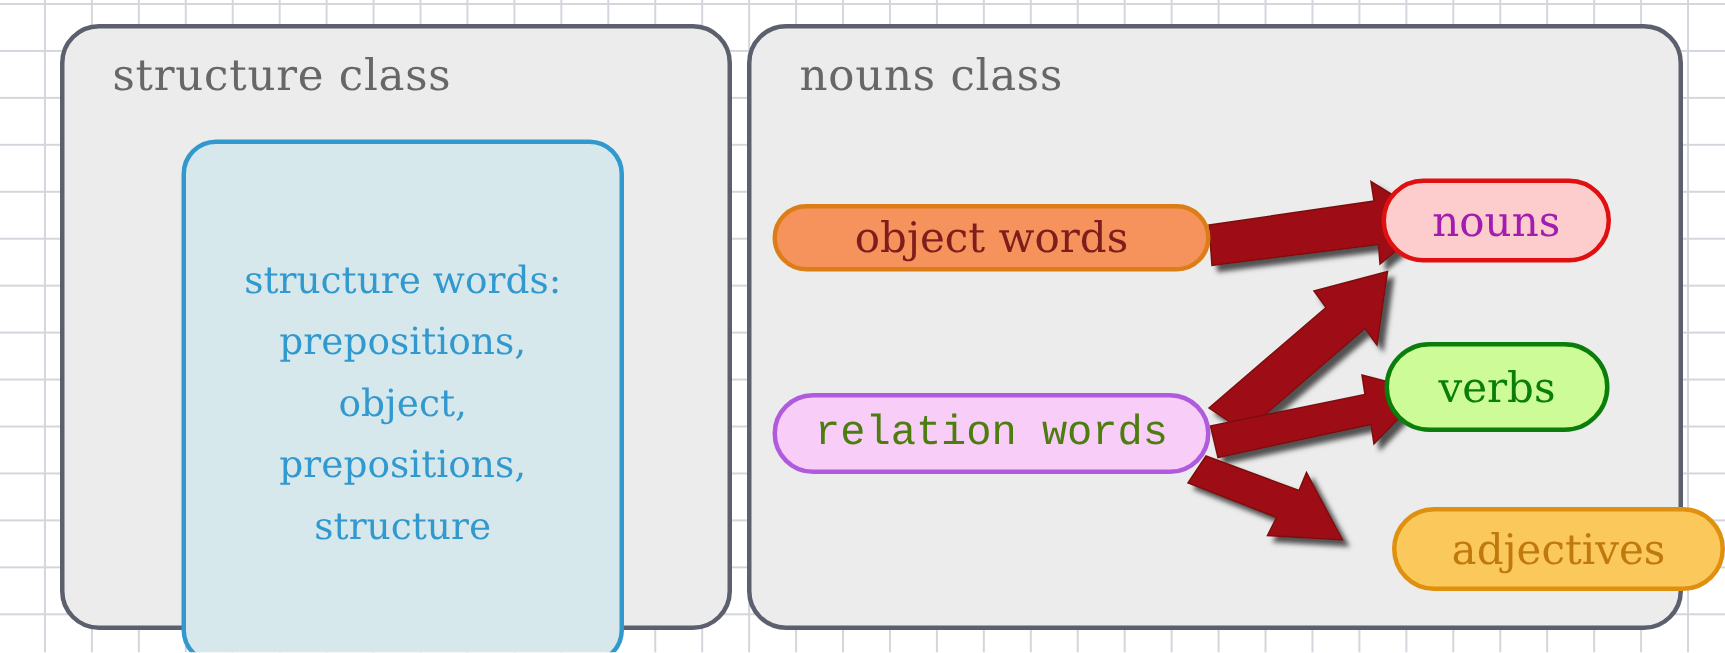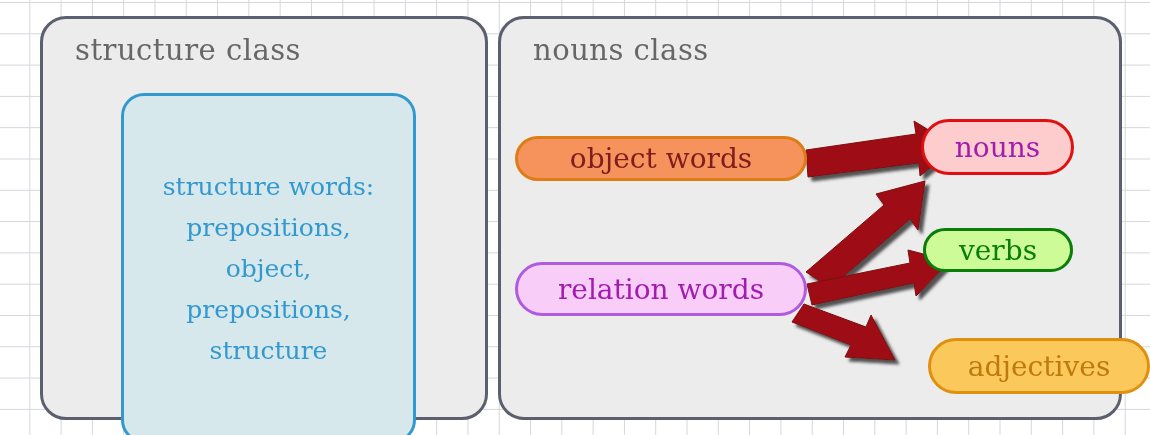--- a/index.html
+++ b/index.html
@@ -81,28 +81,28 @@
     font-size: 28px;
     z-index: 5;
     font-family: "DejaVu Serif", "Liberation Serif", serif;
   }
   #node-object-words {
     left: 515px; top: 136px; width: 292px; height: 45px;
     background: #f6935d; border: 3px solid #dd7d18; color: #7f1d1d;
   }
   #node-relation-words {
     left: 515px; top: 262px; width: 292px; height: 54px;
-    background: #f8cdf8; border: 3px solid #b05ae0; color: #a21caf;
+    background: #f8cdf8; border: 3px solid #b05ae0; color: #4d7c0f; font-family: Liberation Mono, monospace;
   }
   #node-nouns {
     left: 921px; top: 119px; width: 153px; height: 56px;
     background: #fdcdcd; border: 3px solid #e01010; color: #a21caf; text-align: center;
   }
   #node-verbs {
-    left: 923px; top: 228px; width: 150px; height: 44px;
+    left: 923px; top: 228px; width: 150px; height: 60px;
     background: #ccfb97; border: 3px solid #0a7d0a; color: #0a7d0a;
   }
   #node-adjectives {
     left: 928px; top: 338px; width: 222px; height: 56px;
     background: #fbc85c; border: 3px solid #e0900f; color: #c0790d;
   }
 
   
   #arrow-layer {
     position: absolute;

